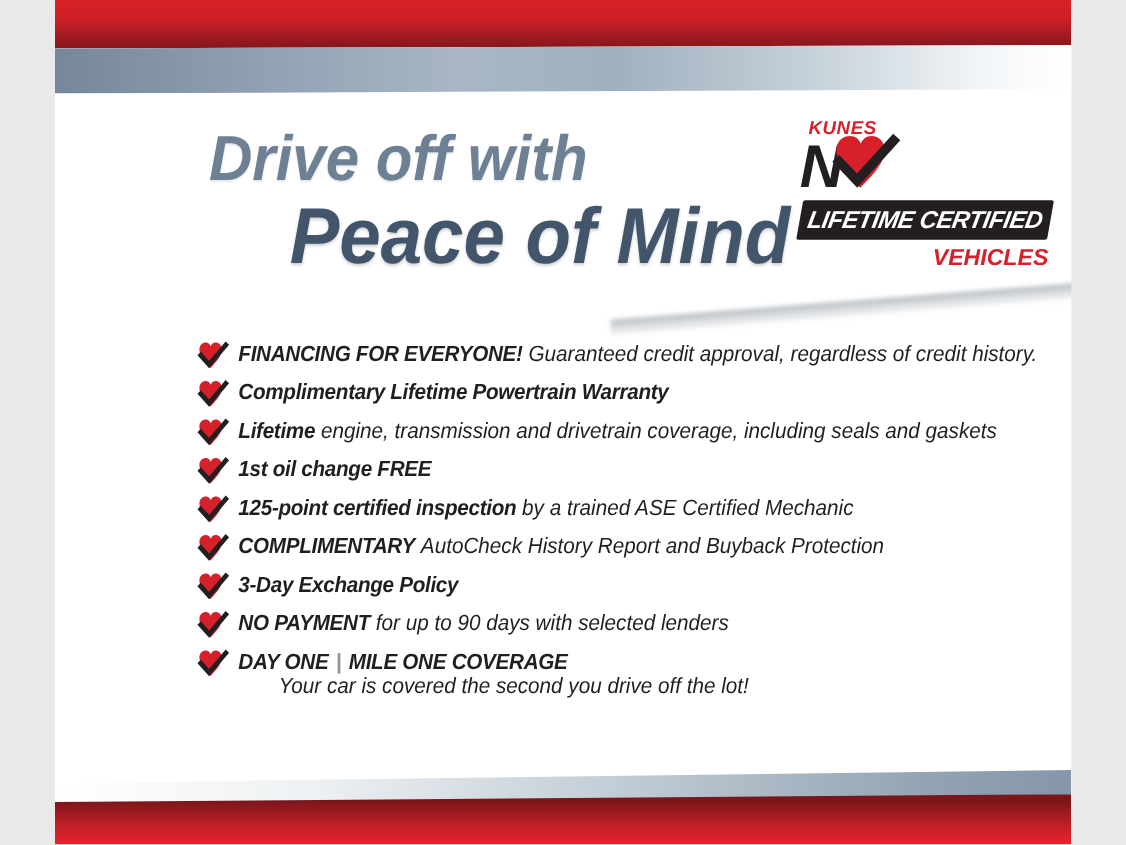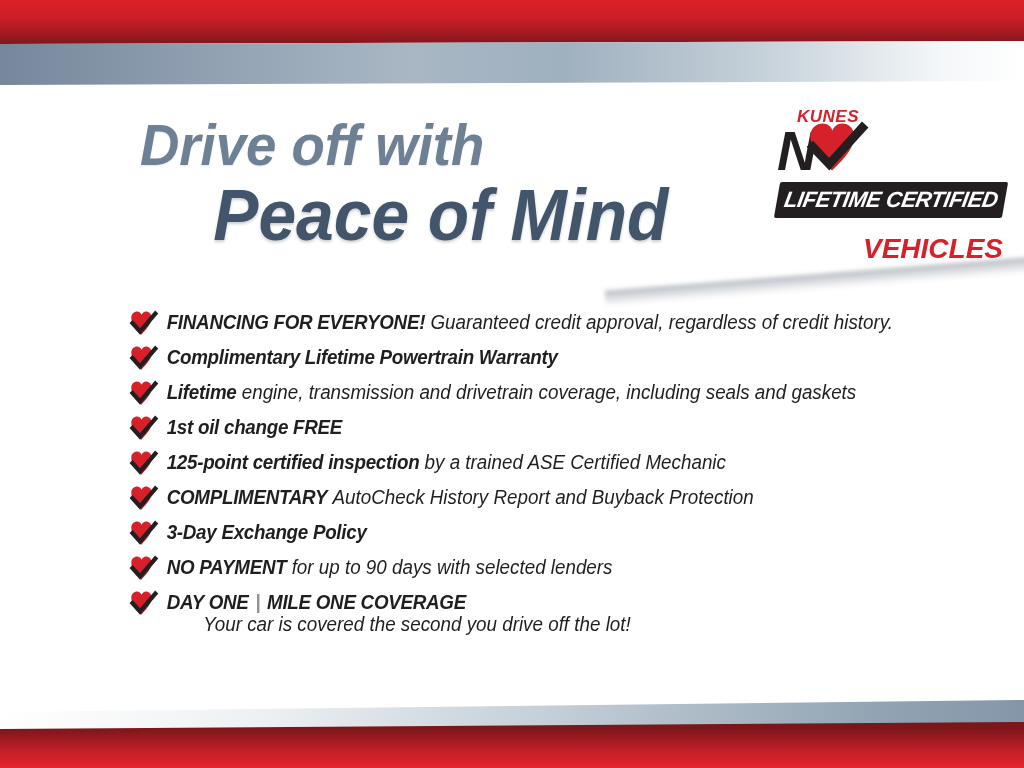--- a/index.html
+++ b/index.html
@@ -1,21 +1,21 @@
 <!DOCTYPE html>
 <html><head>
 <meta charset="utf-8">
 <style>
   * { margin: 0; padding: 0; box-sizing: border-box; }
   html, body { background: #e9e9e9; }
   body { font-family: "Liberation Sans", sans-serif; }
 
   .canvas {
     position: relative;
-    width: 1024px;
+    width: 924px;
     height: 768px;
     margin: 0 auto;
     background: #ffffff;
     overflow: hidden;
   }
 
   
   .top-red {
     position: absolute; left: 0; right: 0; top: 0; height: 46px;
     background: linear-gradient(180deg, #dc2128 0%, #cb1f27 40%, #7c161b 100%);
@@ -58,21 +58,21 @@
     color: #42556b;
     text-shadow: 0 2px 3px rgba(20,30,45,0.22);
   }
 
   
   .logo {
     position: absolute; right: 17px; top: 108px; width: 230px;
     font-style: italic;
   }
   .logo-kunes {
-    margin-left: 20px;
+    margin-left: 8px;
     font-size: 17px; font-weight: bold; letter-spacing: 0.5px;
     color: #d6212a; line-height: 18px;
   }
   .logo-row {
     display: flex; align-items: center; height: 56px; margin-top: -3px;
     color: #231f20; font-weight: bold; white-space: nowrap;
   }
   .logo-row .word { font-size: 55px; letter-spacing: -2px; line-height: 56px; }
   .logo-heart-wrap { width: 60px; height: 54px; margin: -6px -9px 0 -7px; position: relative; z-index: 2; }
   .logo-heart-wrap svg { width: 100%; height: 100%; overflow: visible; }
@@ -80,22 +80,22 @@
     margin-top: 3px; width: 228px; height: 36px;
     background: #231f20; transform: skewX(-10deg);
     display: flex; align-items: center; justify-content: center;
     border-radius: 2px;
   }
   .logo-banner span {
     color: #ffffff; font-size: 22px; font-weight: bold;
     white-space: nowrap; letter-spacing: -0.5px;
   }
   .logo-vehicles {
-    margin-top: 15px; padding-right: 4px; text-align: right;
-    color: #d6212a; font-size: 28px; font-weight: bold; letter-spacing: 0;
+    margin-top: 5px; padding-right: 4px; text-align: right;
+    color: #d6212a; font-size: 21px; font-weight: bold; letter-spacing: 0;
   }
   .logo-shade {
     position: absolute; top: 256px; right: -20px; width: 440px; height: 16px;
     background: linear-gradient(180deg, rgba(125,135,147,0.55), rgba(125,135,147,0));
     transform: rotate(-4.5deg); transform-origin: right center;
     filter: blur(2px);
   }
 
   
   .benefits {

